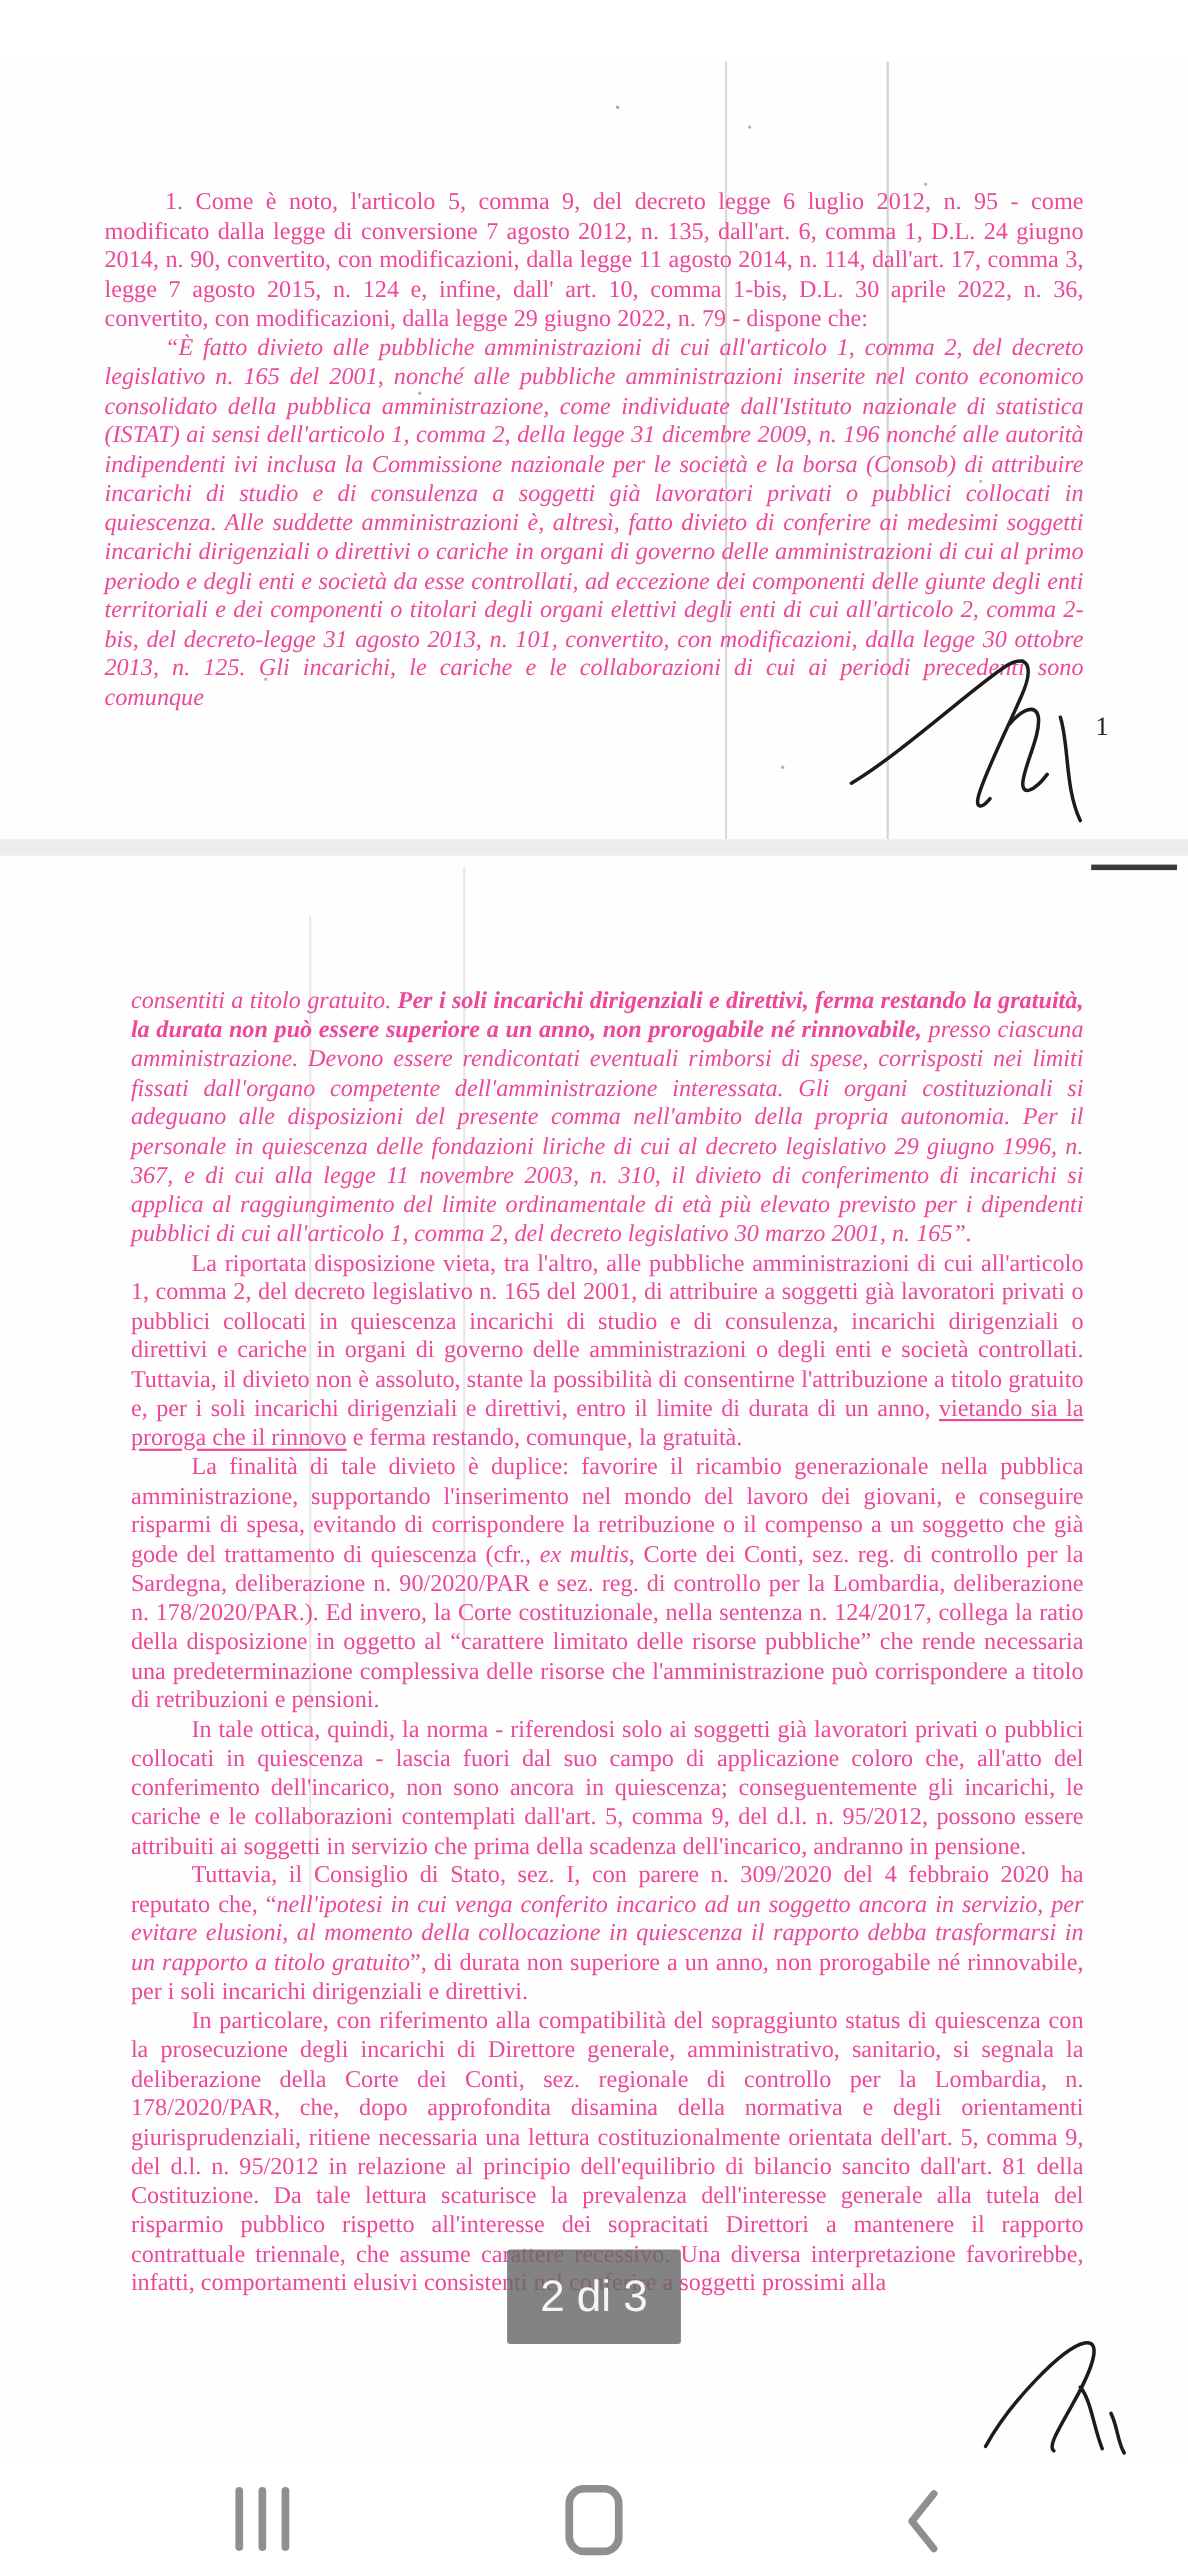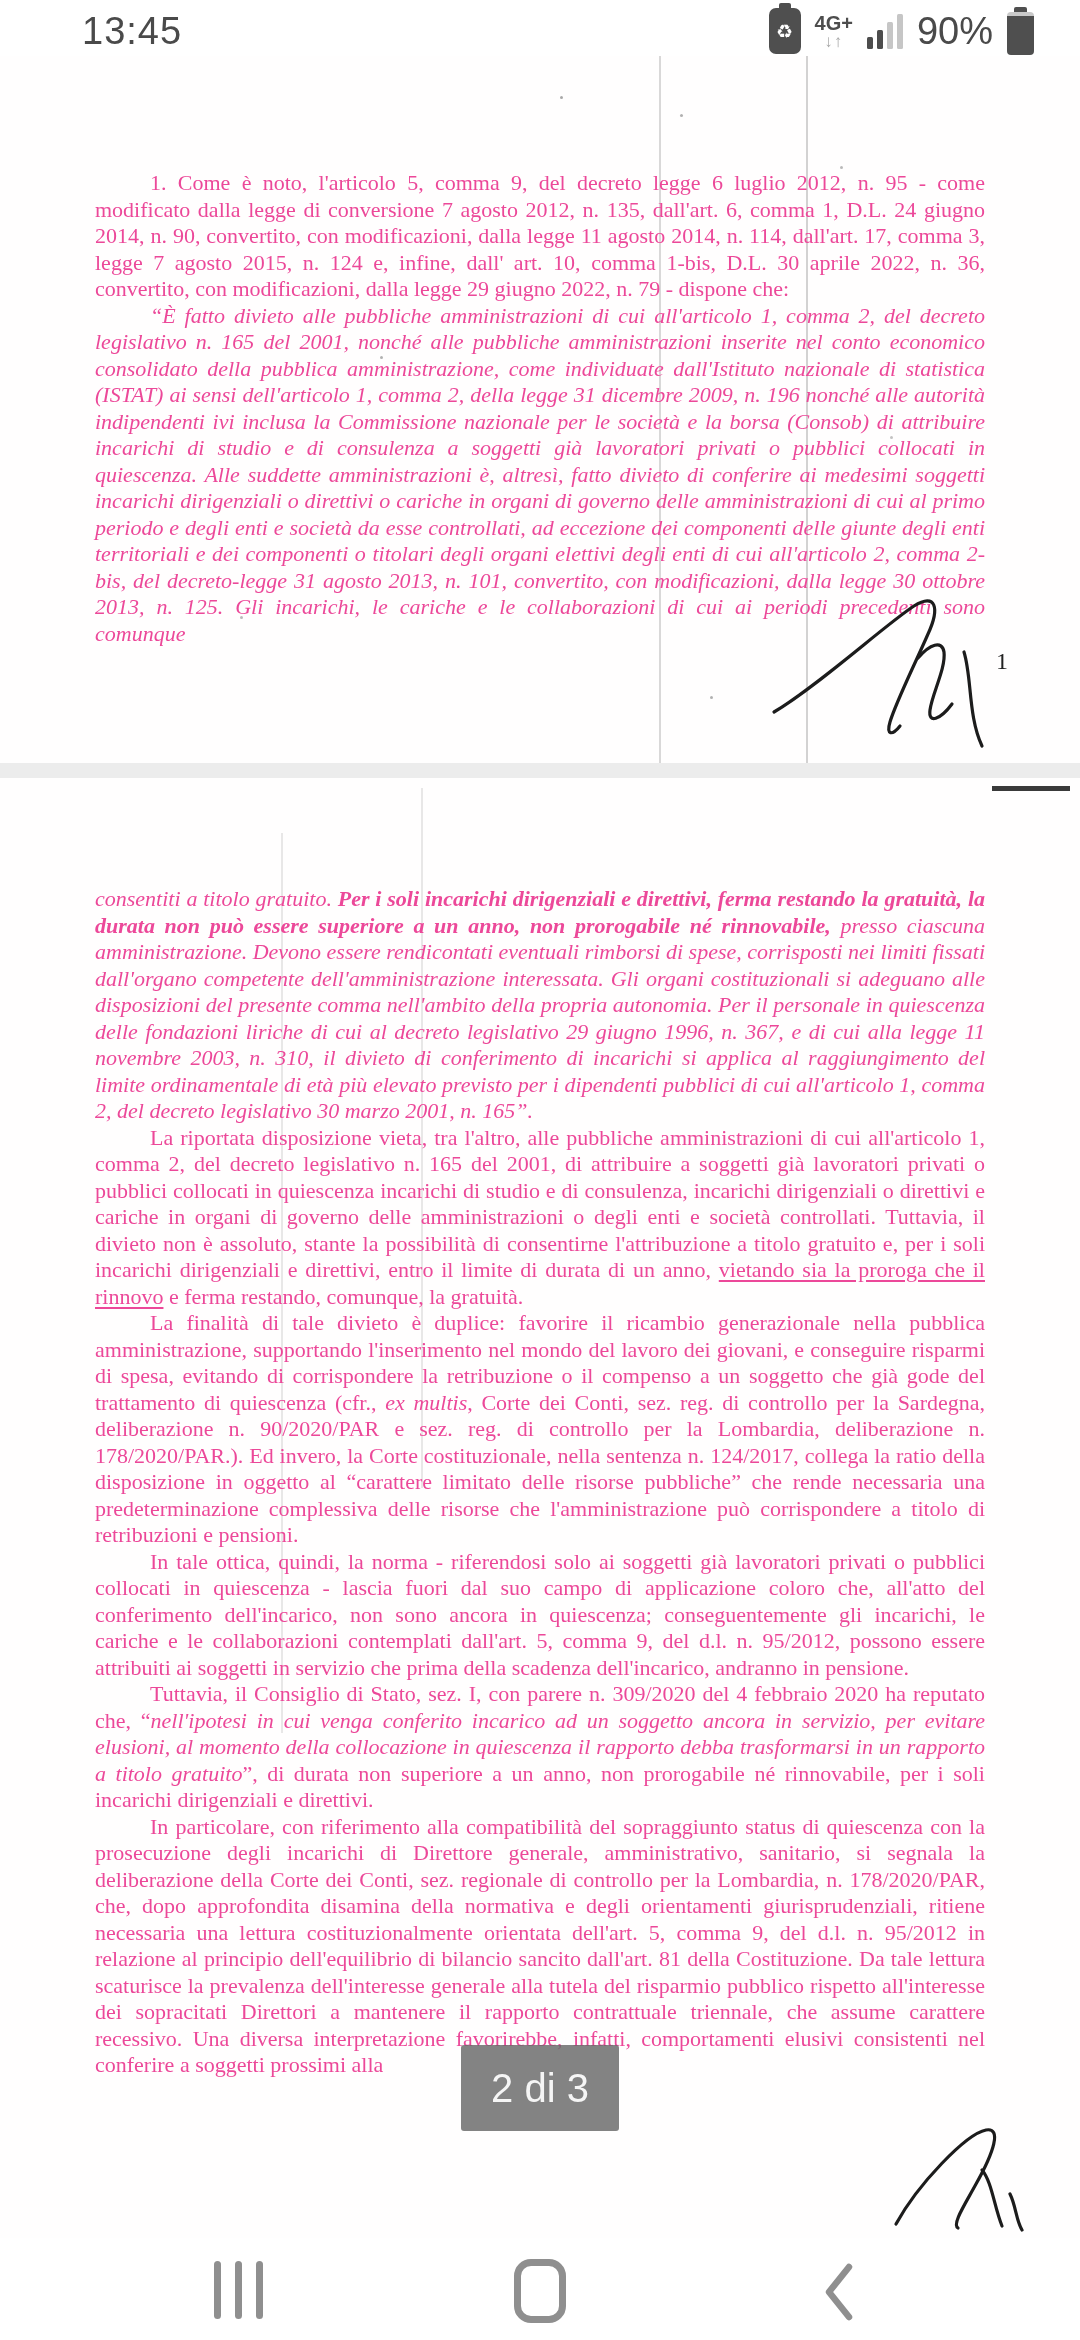--- a/index.html
+++ b/index.html
@@ -47,21 +47,21 @@
   .page-gap { position:absolute; top:763px; left:0; width:1080px; height:15px; background:#ececec; }
   .page2 { position:absolute; top:778px; left:0; width:1080px; height:1460px; }
 
   .doc-text {
     position:absolute; left:95px; right:95px;
     font-family:"Liberation Serif", serif;
     font-size:22px; line-height:26.5px; color:#ec4899;
     text-align:justify;
   }
   .page1 .doc-text { top:114px; }
-  .page2 .doc-text { top:108px; }
+  .page2 .doc-text { top:118px;margin-left:24px; }
   .para { margin:0; }
   .para.indent { text-indent:55px; }
   .para.italic { font-style:italic; }
   .para b { font-weight:bold; }
   .para u { text-underline-offset:3px; }
 
   .pagenum {
     position:absolute; top:592px; right:72px;
     font-family:"Liberation Serif", serif; font-size:24px; color:#222;
   }
@@ -96,43 +96,20 @@
   .recents-bar { display:block; width:7px; height:58px; background:#8f8f8f; border-radius:4px; }
   .home-btn { left:514px; top:14px; width:52px; height:64px; }
   .home-shape { display:block; width:52px; height:64px; border:7px solid #8f8f8f; border-radius:17px; }
   .back-btn { left:822px; top:17px; width:36px; height:60px; }
 </style>
 </head>
 <body>
 
 <div class="screen">
 
-  <div class="status-bar">
-    <span class="status-time">13:45</span>
-    <div class="status-right">
-      <div class="saver-icon">
-        <span class="saver-glyph">♻</span>
-      </div>
-      <div class="net-stack">
-        <span class="net-label">4G+</span>
-        <span class="net-arrows">↓↑</span>
-      </div>
-      <div class="signal-bars">
-          <i></i>
-          <i></i>
-          <i></i>
-          <i></i>
-        </div>
-      <span class="batt-pct">90%</span>
-      <div class="battery-icon">
-        <div class="batt-tip"></div>
-          <div class="batt-body"></div>
-      </div>
-    </div>
-  </div>
 
   <div class="page page1">
     <div class="artifact-line al1"></div>
     <div class="artifact-line al2"></div>
     <div class="scan-noise"></div>
     <div class="doc-text">
       <p class="para indent"><span>1. Come è noto, l'articolo 5, comma 9, del decreto legge 6 luglio 2012, n. 95 - come modificato dalla legge di conversione 7 agosto 2012, n. 135, dall'art. 6, comma 1, D.L. 24 giugno 2014, n. 90, convertito, con modificazioni, dalla legge 11 agosto 2014, n. 114, dall'art. 17, comma 3, legge 7 agosto 2015, n. 124 e, infine, dall' art. 10, comma 1-bis, D.L. 30 aprile 2022, n. 36, convertito, con modificazioni, dalla legge 29 giugno 2022, n. 79 - dispone che:</span></p>
       <p class="para indent italic"><span>“È fatto divieto alle pubbliche amministrazioni di cui all'articolo 1, comma 2, del decreto legislativo n. 165 del 2001, nonché alle pubbliche amministrazioni inserite nel conto economico consolidato della pubblica amministrazione, come individuate dall'Istituto nazionale di statistica (ISTAT) ai sensi dell'articolo 1, comma 2, della legge 31 dicembre 2009, n. 196 nonché alle autorità indipendenti ivi inclusa la Commissione nazionale per le società e la borsa (Consob) di attribuire incarichi di studio e di consulenza a soggetti già lavoratori privati o pubblici collocati in quiescenza. Alle suddette amministrazioni è, altresì, fatto divieto di conferire ai medesimi soggetti incarichi dirigenziali o direttivi o cariche in organi di governo delle amministrazioni di cui al primo periodo e degli enti e società da esse controllati, ad eccezione dei componenti delle giunte degli enti territoriali e dei componenti o titolari degli organi elettivi degli enti di cui all'articolo 2, comma 2-bis, del decreto-legge 31 agosto 2013, n. 101, convertito, con modificazioni, dalla legge 30 ottobre 2013, n. 125. Gli incarichi, le cariche e le collaborazioni di cui ai periodi precedenti sono comunque</span></p>
     </div>
     <svg class="signature sig1" width="250" height="162" viewBox="0 0 250 162">

